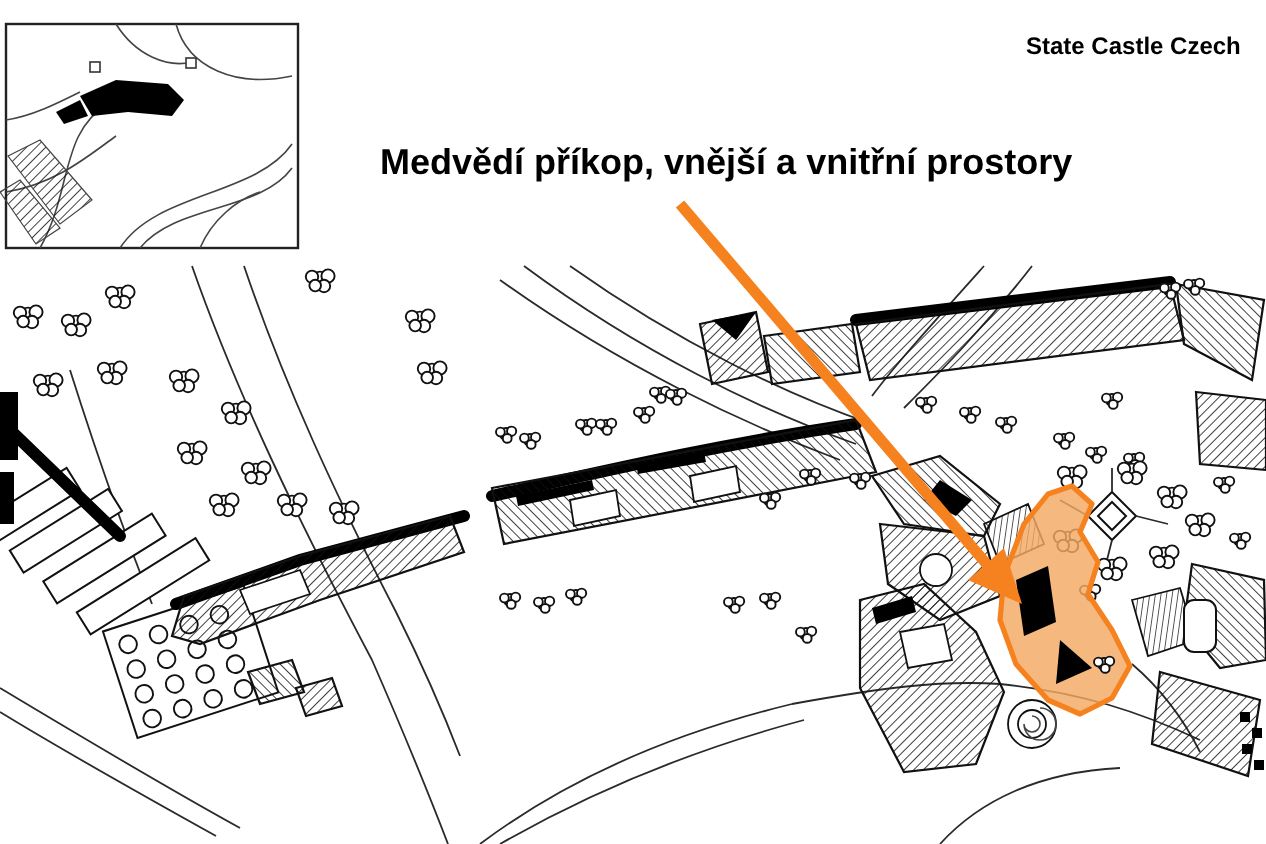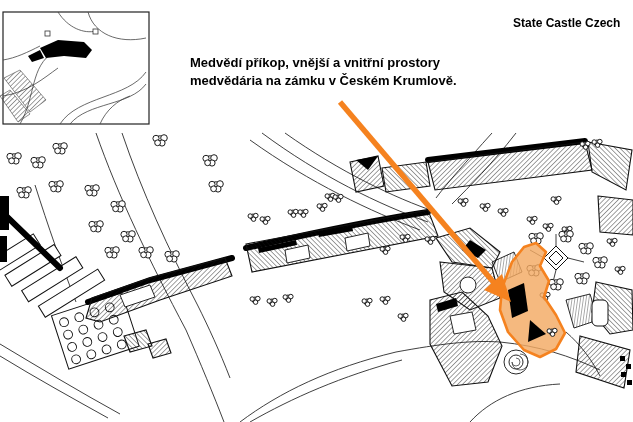--- a/index.html
+++ b/index.html
@@ -10,21 +10,21 @@
   }
   html,body{margin:0;padding:0;}
   body{
     width:633px;height:422px;overflow:hidden;position:relative;
     background:var(--background);
     font-family:"Liberation Sans",sans-serif;
   }
   #plan-svg{position:absolute;left:0;top:0;}
   .map-text{position:absolute;font-weight:bold;color:#000;white-space:nowrap;}
   #title-block{left:513px;top:14px;font-size:12px;line-height:18px;}
-  #annotation-block{left:190px;top:54px;font-size:13px;line-height:18px;}
+  #annotation-block{left:190px;top:72px;font-size:18px;line-height:18px;}
   
   .road{fill:none;stroke:#2a2a2a;stroke-width:0.9;}
   .thinline{fill:none;stroke:#444;stroke-width:0.8;}
   .bldA{fill:url(#hatchA);stroke:var(--map-line);stroke-width:1.1;}
   .bldB{fill:url(#hatchB);stroke:var(--map-line);stroke-width:1.1;}
   .bldV{fill:url(#hatchV);stroke:var(--map-line);stroke-width:0.9;}
   .blk{fill:#000;stroke:none;}
   .band{fill:none;stroke:#000;stroke-width:6;stroke-linecap:round;}
   .court{fill:#fff;stroke:var(--map-line);stroke-width:0.9;}
   .tree circle{fill:#fff;stroke:var(--map-line);stroke-width:0.95;}
@@ -258,14 +258,13 @@
     <polygon class="arrow-head" points="511,302 484,290 502,274"></polygon>
   </g>
 </svg>
 
 <div class="map-text" id="title-block">
   <div>State Castle Czech</div>
 </div>
 
 <div class="map-text" id="annotation-block">
   <div>Medvědí příkop, vnější a vnitřní prostory</div>
-  <div>medvědária na zámku v Českém Krumlově.</div>
 </div>
 
 </body></html>

